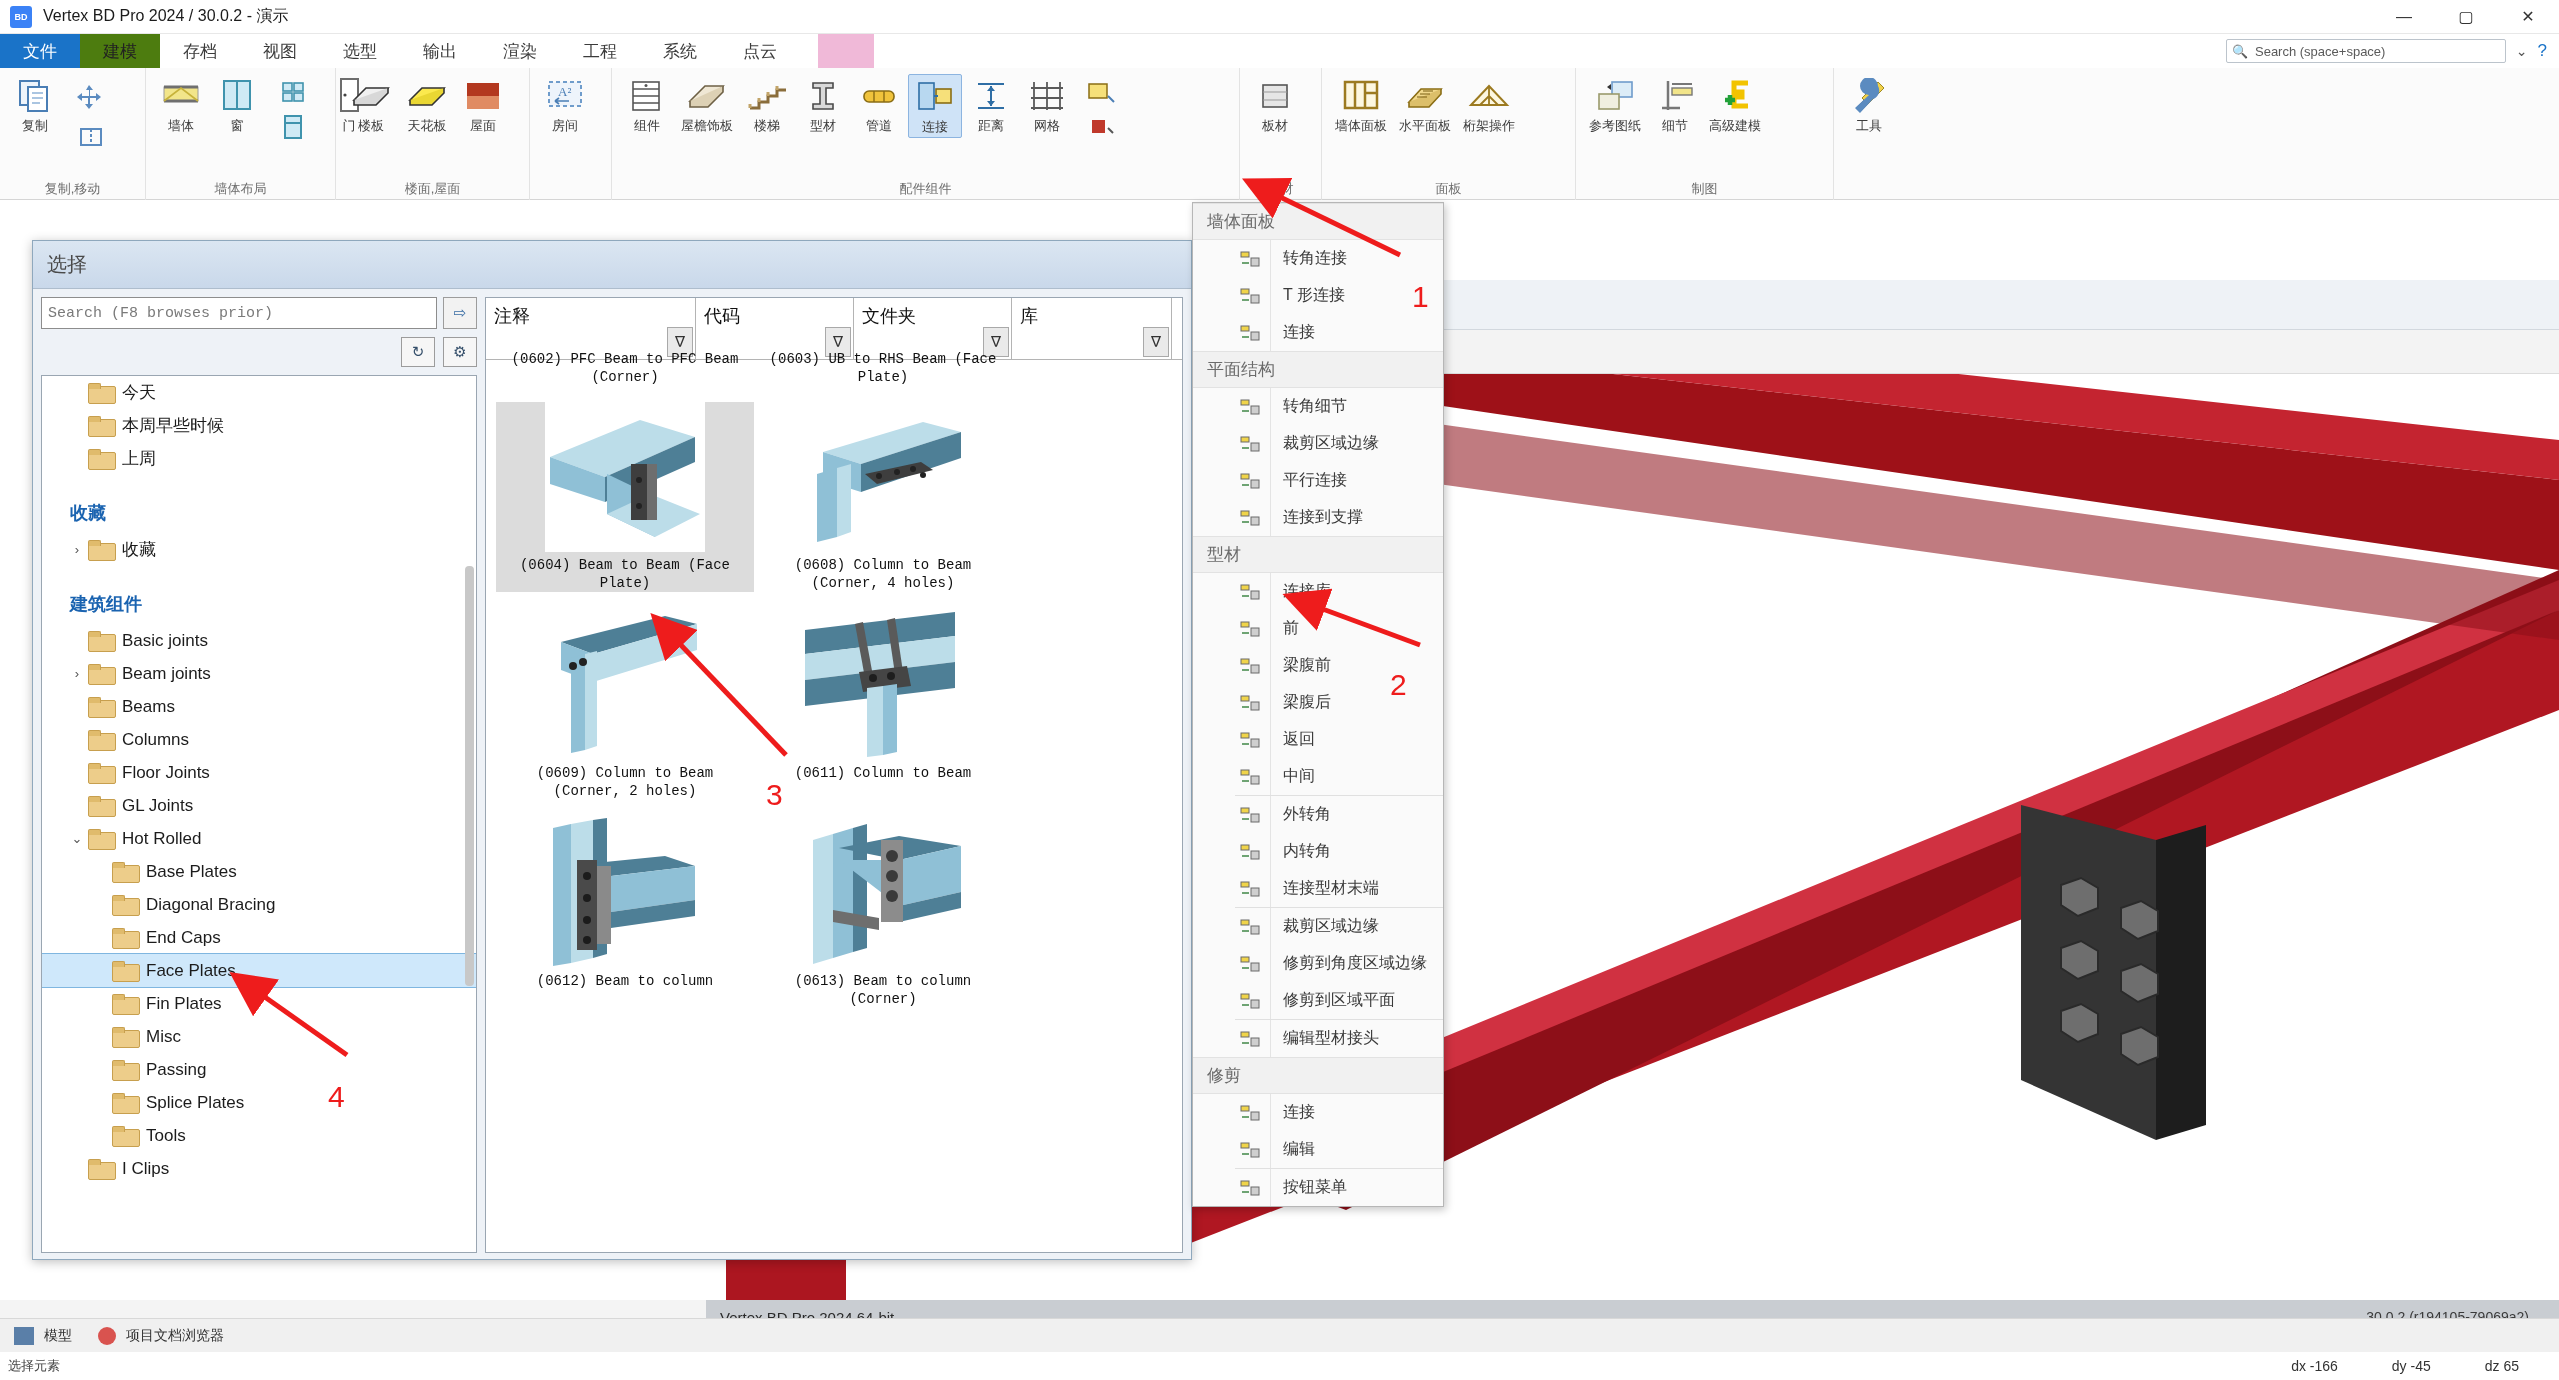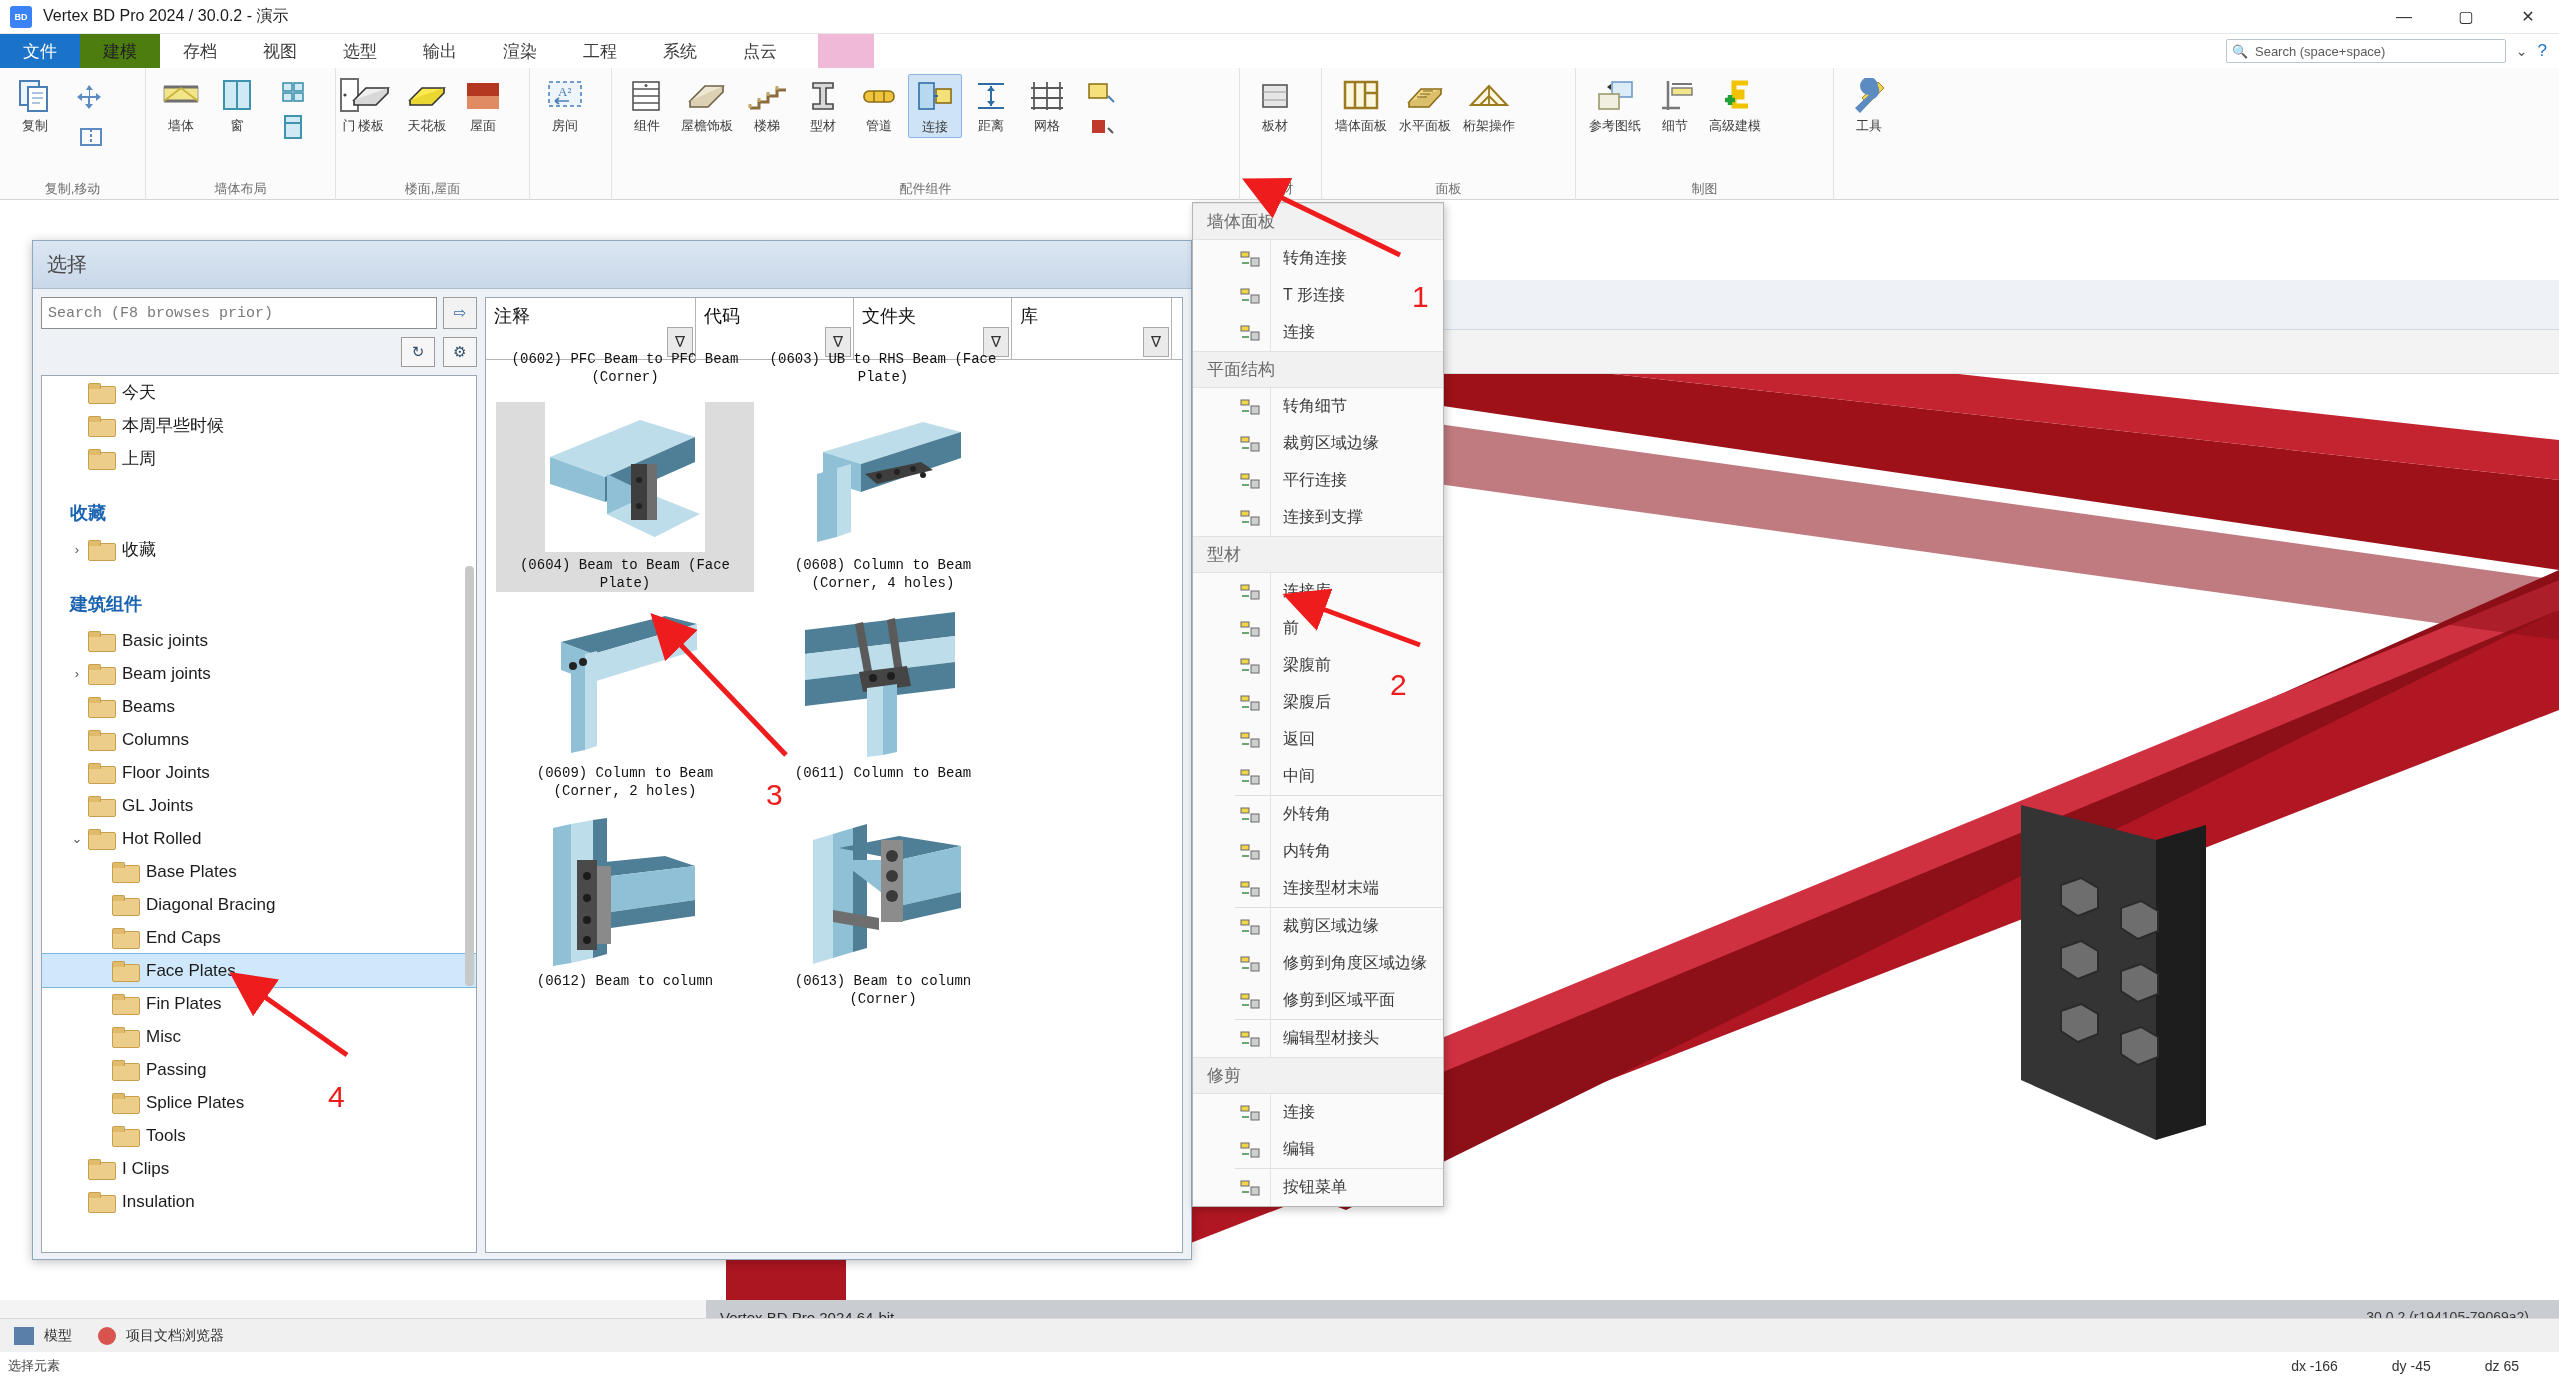--- a/index.html
+++ b/index.html
@@ -670,25 +670,20 @@
             <div class="tnode indent2">
               <span class="chev"></span>
               <span class="fld"></span>
               <span>Tools</span>
             </div>
             <div class="tnode indent1">
               <span class="chev"></span>
               <span class="fld"></span>
               <span>I Clips</span>
             </div>
-            <div class="tnode indent1">
-              <span class="chev"></span>
-              <span class="fld"></span>
-              <span>Insulation</span>
-            </div>
           </div>
         <div class="tscroll"></div>
       </div>
     </div>
 
     <div class="dlg-right">
       <div class="grid-head" id="grid-head">
           <div class="gcol" style="width: 210px;">
             <span>注释</span>
             <div class="funnel">∇</div>

